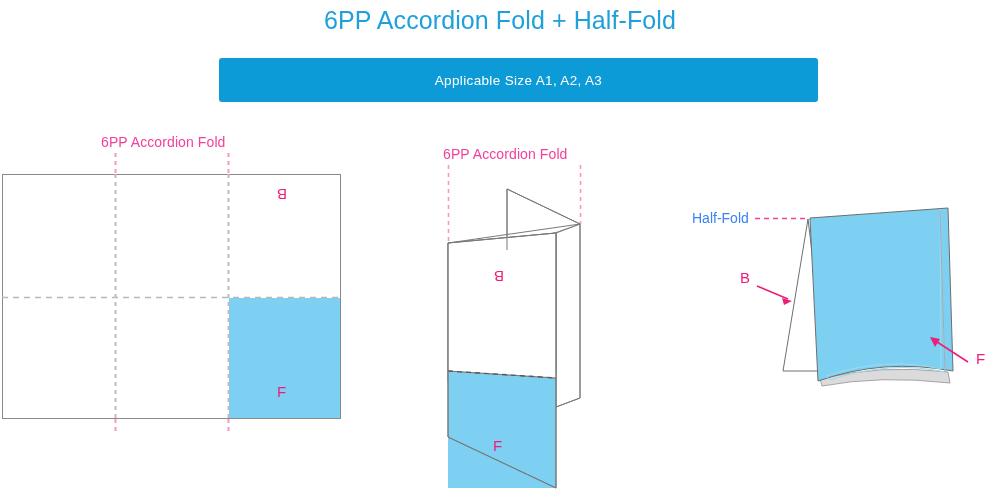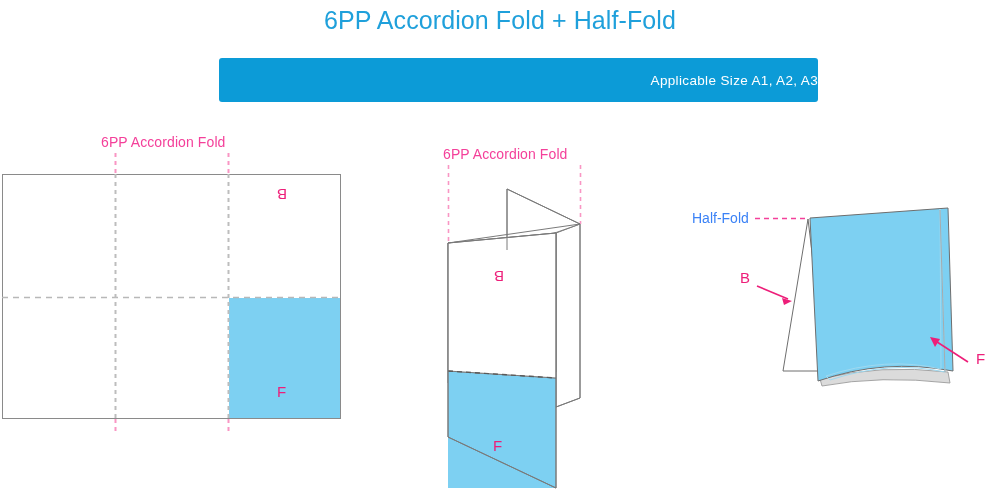--- a/index.html
+++ b/index.html
@@ -34,21 +34,21 @@
   .size-banner {
     position: absolute;
     left: 219px;
     top: 58px;
     width: 599px;
     height: 44px;
     background: #0C9BD7;
     border-radius: 3px;
     display: flex;
     align-items: center;
-    justify-content: flex-end;
+    justify-content: center;
   }
   .size-banner-label {
     color: #ffffff;
     font-size: 13.5px;
     letter-spacing: 0.35px;
     font-weight: 400;
     white-space: nowrap;
   }
   .diagram-svg {
     position: absolute;

